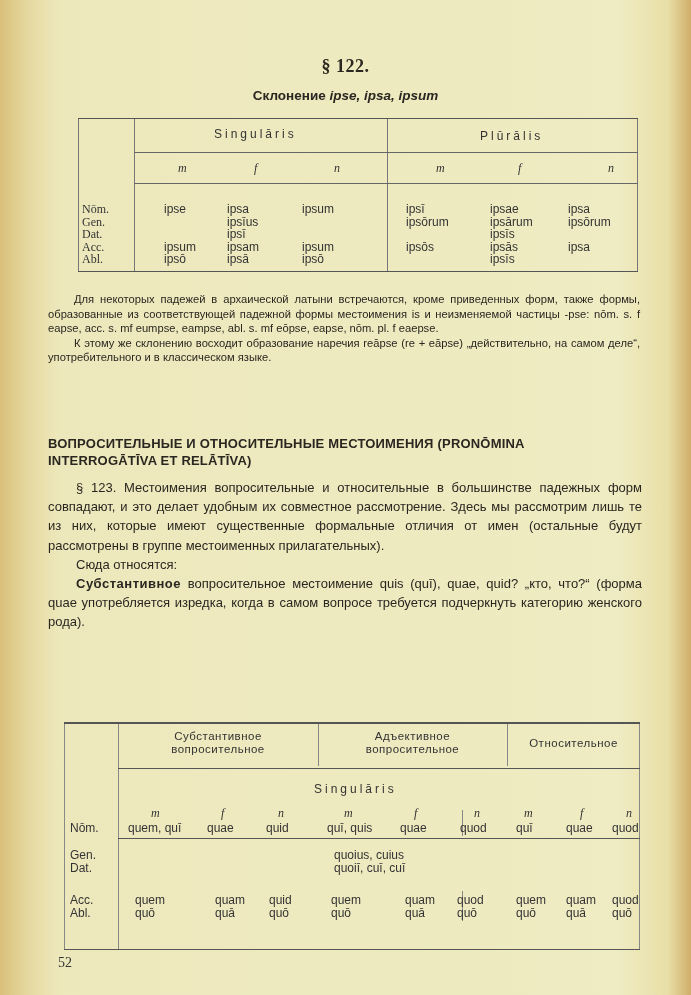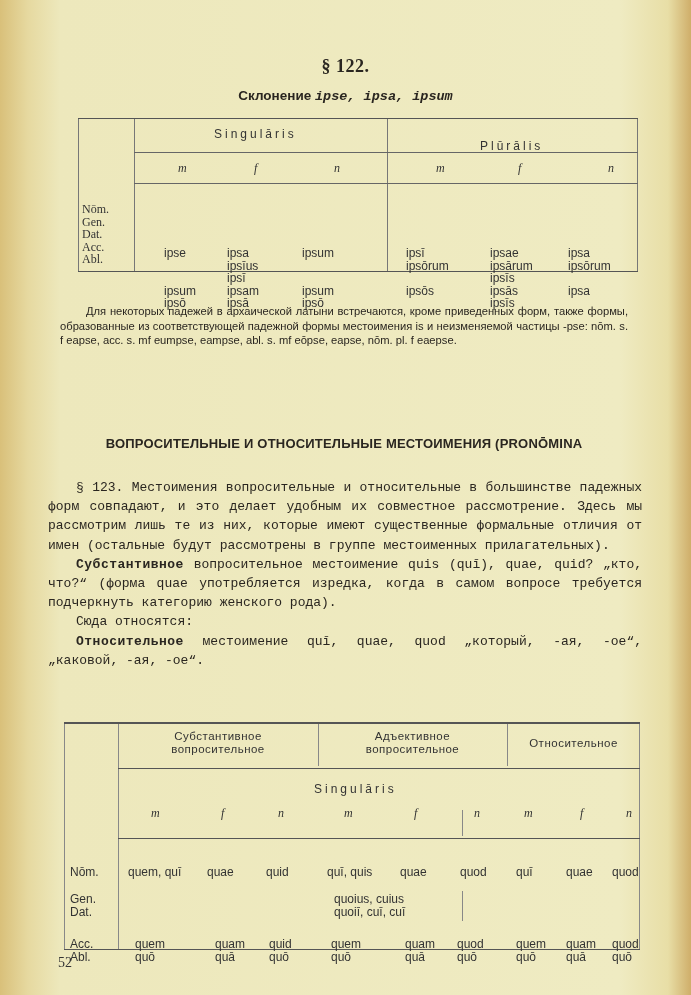--- a/index.html
+++ b/index.html
@@ -7,35 +7,35 @@
     width: 691px; height: 995px; overflow: hidden;
     background: linear-gradient(90deg, #d9c07a 0px, #e6d9a0 28px, #ede8bc 60px, #efebc2 620px, #e8dea6 668px, #cfae6a 691px);
     font-family: "Liberation Serif", serif;
     color: #2a2620;
     position: relative;
   }
   .abs { position: absolute; }
   .center { text-align: center; }
   .sec-title { left: 0; width: 691px; top: 56px; font-size: 18px; font-weight: bold; letter-spacing: 0.5px; }
   .sec-sub { left: 0; width: 691px; top: 88px; font-size: 13.5px; font-weight: bold; font-family: "Liberation Sans", sans-serif; }
-  .sec-sub i { font-family: Liberation Mono, monospace; }
+  .sec-sub i { font-family: Liberation Sans, sans-serif; }
 
   
   .t1 { left: 78px; top: 118px; width: 560px; height: 152px; border-top: 1px solid #555; border-bottom: 1px solid #555; }
   .t1 .vline { position: absolute; top: 0; bottom: 0; width: 1px; background: #777; }
   .t1 .hline { position: absolute; height: 1px; background: #666; }
   .t1 .hdr { position: absolute; font-family: "Liberation Sans", sans-serif; font-size: 12px; letter-spacing: 3px; color: #333; }
   .gender { position: absolute; font-style: italic; font-size: 12px; color: #333; }
   .case-col { position: absolute; font-size: 12px; line-height: 12.5px; color: #333; }
-  .cell { position: absolute; font-size: 12px; line-height: 12.5px; color: #333; white-space: nowrap; font-family: "Liberation Sans", sans-serif; font-stretch: condensed; margin-top: 44px; }
+  .cell { position: absolute; font-size: 12px; line-height: 12.5px; color: #333; white-space: nowrap; font-family: "Liberation Sans", sans-serif; font-stretch: condensed; }
 
   .para { left: 48px; width: 592px; font-size: 11.2px; line-height: 14.5px; font-family: "Liberation Sans", sans-serif; color: #2a2620; text-align: justify; }
-  .para p { margin: 12px; text-indent: 26px; text-align-last: left; }
-  .heading2 { left: 48px; width: 592px; top: 435px; font-family: "Liberation Sans", sans-serif; font-weight: bold; font-size: 13px; line-height: 17px; text-align: center; letter-spacing: 0.2px; }
-  .body2 { left: 48px; width: 594px; top: 478px; font-family: Liberation Mono, monospace; font-size: 13px; line-height: 19.2px; text-align: justify; }
+  .para p { margin: 0; text-indent: 26px; text-align-last: left; }
+  .heading2 { left: 48px; width: 592px; top: 435px; font-family: "Liberation Sans", sans-serif; font-weight: bold; font-size: 13px; line-height: 17px; text-align: left; letter-spacing: 0.2px; }
+  .body2 { left: 48px; width: 594px; top: 478px; font-family: Liberation Sans, sans-serif; font-size: 13px; line-height: 19.2px; text-align: justify; }
   .body2 p { margin: 0; text-indent: 28px; }
   .body2 b { letter-spacing: 0.5px; }
 
   
   .t2 { left: 64px; top: 722px; width: 576px; height: 225px; border-top: 2px solid #555; border-bottom: 1px solid #555; }
   .t2 .vline { position: absolute; width: 1px; background: #888; }
   .t2 .hline { position: absolute; height: 1px; background: #555; }
   .t2 .grp { position: absolute; font-family: "Liberation Sans", sans-serif; font-size: 11.5px; line-height: 13px; text-align: center; color: #333; letter-spacing: 0.5px; }
   .page-num { left: 58px; top: 955px; font-size: 14px; color: #333; text-align: right; }
 </style>
@@ -46,21 +46,21 @@
 <div class="abs center sec-sub"><span>Склонение </span><i>ipse, ipsa, ipsum</i></div>
 
 <div class="abs t1">
   <div class="vline" style="left:0"></div>
   <div class="vline" style="left:56px"></div>
   <div class="vline" style="left:309px"></div>
   <div class="vline" style="right:0"></div>
   <div class="hline" style="left:56px;right:0;top:33px"></div>
   <div class="hline" style="left:56px;right:0;top:64px"></div>
   <div class="hdr" style="left:136px;top:8px">Singulāris</div>
-  <div class="hdr" style="left:402px;top:20px">Plūrālis</div>
+  <div class="hdr" style="left:402px;top:10px">Plūrālis</div>
   <div class="gender" style="left:100px;top:42px">m</div>
   <div class="gender" style="left:176px;top:42px">f</div>
   <div class="gender" style="left:256px;top:42px">n</div>
   <div class="gender" style="left:358px;top:42px">m</div>
   <div class="gender" style="left:440px;top:42px">f</div>
   <div class="gender" style="left:530px;top:42px">n</div>
 
   <div class="case-col" style="left:4px;top:84px">
     <div>Nōm.</div>
     <div>Gen.</div>
@@ -108,31 +108,32 @@
     <div>ipsa</div>
       <div>ipsōrum</div>
       <div>&nbsp;</div>
       <div>ipsa</div>
       <div>&nbsp;</div>
   </div>
 </div>
 
 <div class="abs para" style="top:292px">
   <p>Для некоторых падежей в архаической латыни встречаются, кроме приведенных форм, также формы, образованные из соответствующей падежной формы местоимения is и неизменяемой частицы -pse: nōm. s. f eapse, acc. s. mf eumpse, eampse, abl. s. mf eōpse, eapse, nōm. pl. f eaepse.</p>
+  <p>К этому же склонению восходит образование наречия reāpse (re + eāpse) „действительно, на самом деле“, употребительного и в классическом языке.</p>
 </div>
 
 <div class="abs heading2">
   <div>ВОПРОСИТЕЛЬНЫЕ И ОТНОСИТЕЛЬНЫЕ МЕСТОИМЕНИЯ (PRONŌMINA</div>
+  <div>INTERROGĀTĪVA ET RELĀTĪVA)</div>
 </div>
 
 <div class="abs body2">
   <p>§ 123. Местоимения вопросительные и относительные в большинстве падежных форм совпадают, и это делает удобным их совместное рассмотрение. Здесь мы рассмотрим лишь те из них, которые имеют существенные формальные отличия от имен (остальные будут рассмотрены в группе местоименных прилагательных).</p>
+  <p>Сюда относятся:</p>
   <p><b>Субстантивное</b><span> вопросительное местоимение quis (quī), quae, quid? „кто, что?“ (форма quae употребляется изредка, когда в самом вопросе требуется подчеркнуть категорию женского рода).</span></p>
-  <p>Сюда относятся:</p>
-  <p><b>Относительное</b><span> местоимение quī, quae, quod „который, -ая, -ое“, „каковой, -ая, -ое“.</span></p>
 </div>
 
 <div class="abs t2">
   <div class="vline" style="left:0;top:0;bottom:0"></div>
   <div class="vline" style="left:54px;top:0;bottom:0"></div>
   <div class="vline" style="right:0;top:0;bottom:0"></div>
   <div class="vline" style="left:254px;top:0;height:42px"></div>
   <div class="vline" style="left:443px;top:0;height:42px"></div>
   <div class="vline" style="left:398px;top:86px;height:26px"></div>
   <div class="vline" style="left:398px;top:167px;height:30px"></div>

